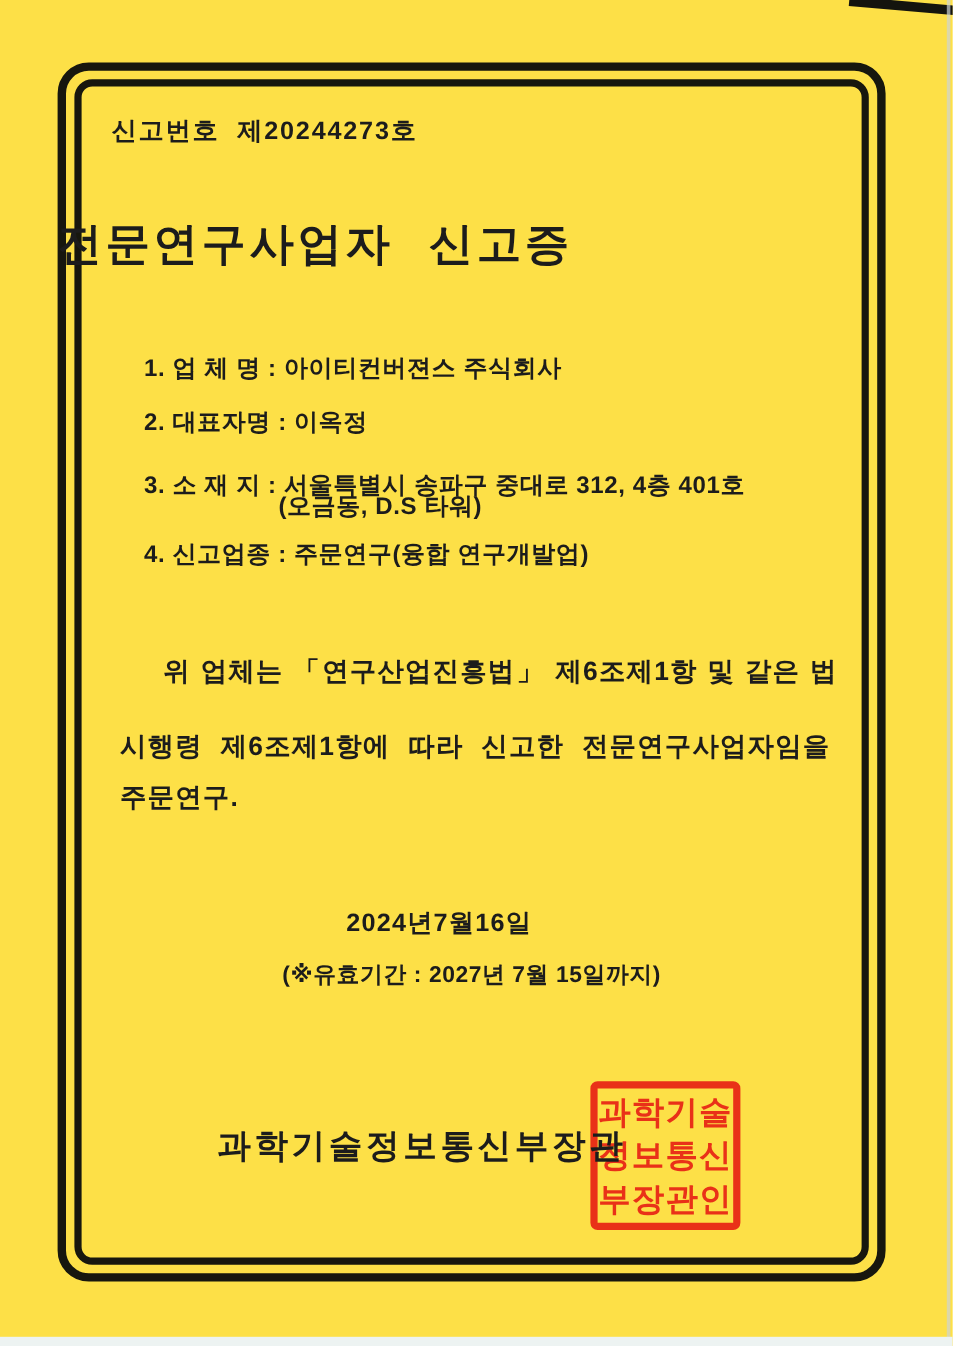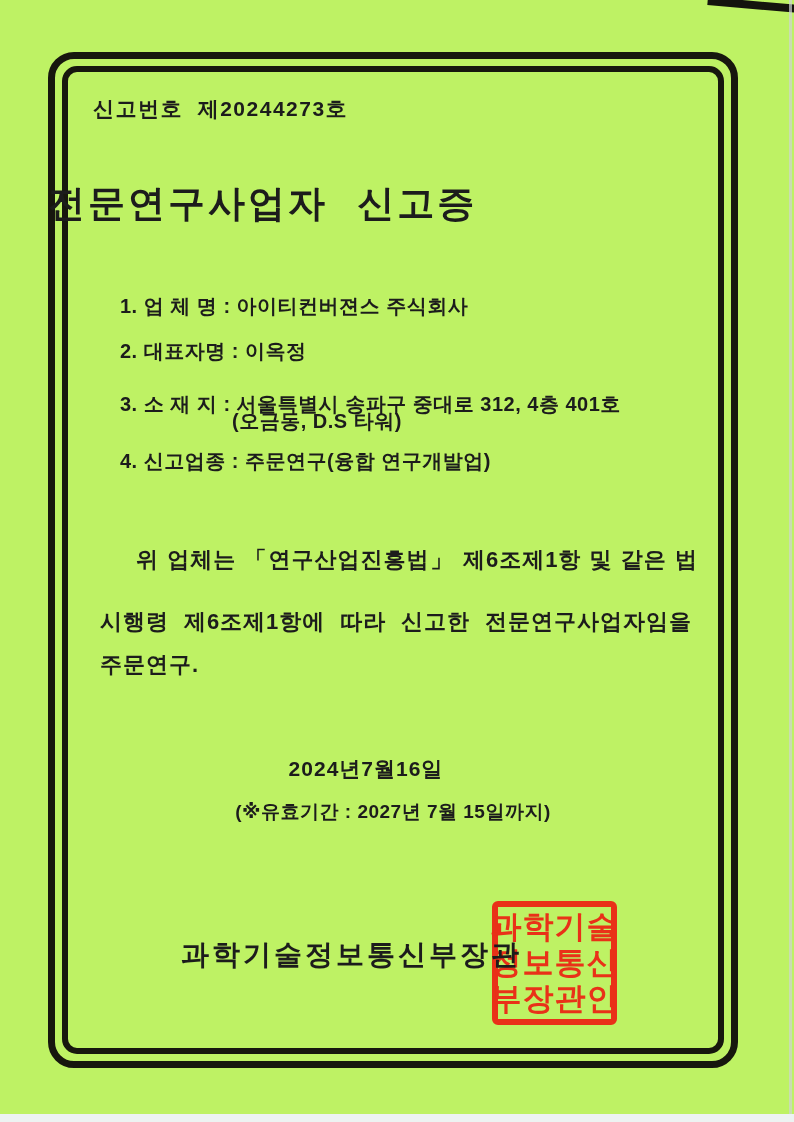--- a/index.html
+++ b/index.html
@@ -4,21 +4,21 @@
 <style>
   :root{
     --ink:#1c1c1c;
     --line:#17170e;
     --seal-color:#e93118;
   }
   html,body{margin:0;padding:0;background:#ffffff;}
   .page{
     position:relative;
     width:794px;height:1122px;
-    background:#bef264;
+    background:#fde047;
     overflow:hidden;
     font-family:"Liberation Sans","DejaVu Sans",sans-serif;
     color:var(--ink);
   }
   
   .artifact-top-right{
     position:absolute;left:708px;top:-3px;width:95px;height:8px;
     background:#14140e;transform:rotate(5deg);transform-origin:left top;
   }
   .artifact-right-edge{
@@ -75,21 +75,21 @@
     position:absolute;left:181px;top:936px;z-index:3;
     font-size:28px;font-weight:700;letter-spacing:3px;white-space:pre;
   }
   .seal{
     position:absolute;left:492px;top:901px;width:125px;height:124px;z-index:2;
     box-sizing:border-box;border:6px solid var(--seal-color);border-radius:6px;
     display:flex;flex-direction:column;justify-content:center;align-items:center;
     color:var(--seal-color);
   }
   .seal-line{
-    font-size:31px;font-weight:900;letter-spacing:1px;line-height:36px;white-space:pre;
+    font-size:27px;font-weight:900;letter-spacing:1px;line-height:36px;white-space:pre;
   }
 </style>
 </head>
 <body>
 
 <div class="page">
 
   <div class="artifact-top-right"></div>
   <div class="artifact-right-edge"></div>
   <div class="artifact-bottom-edge"></div>

